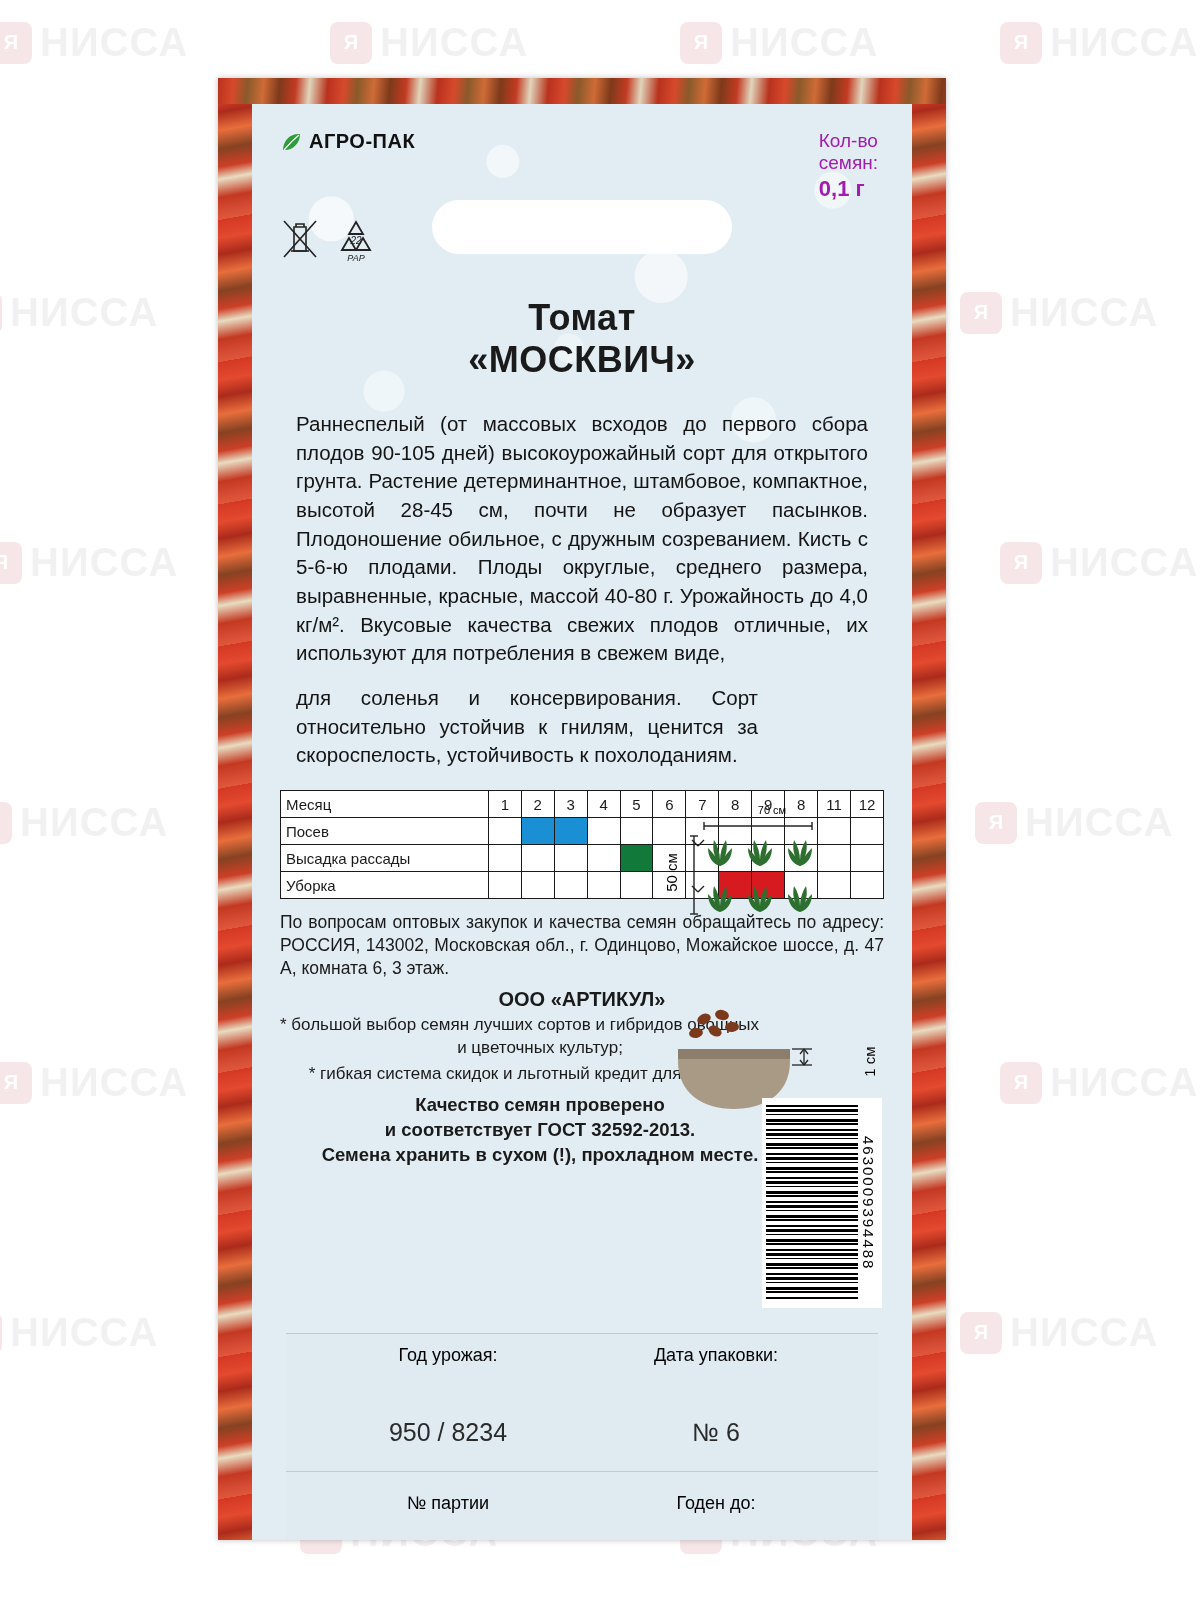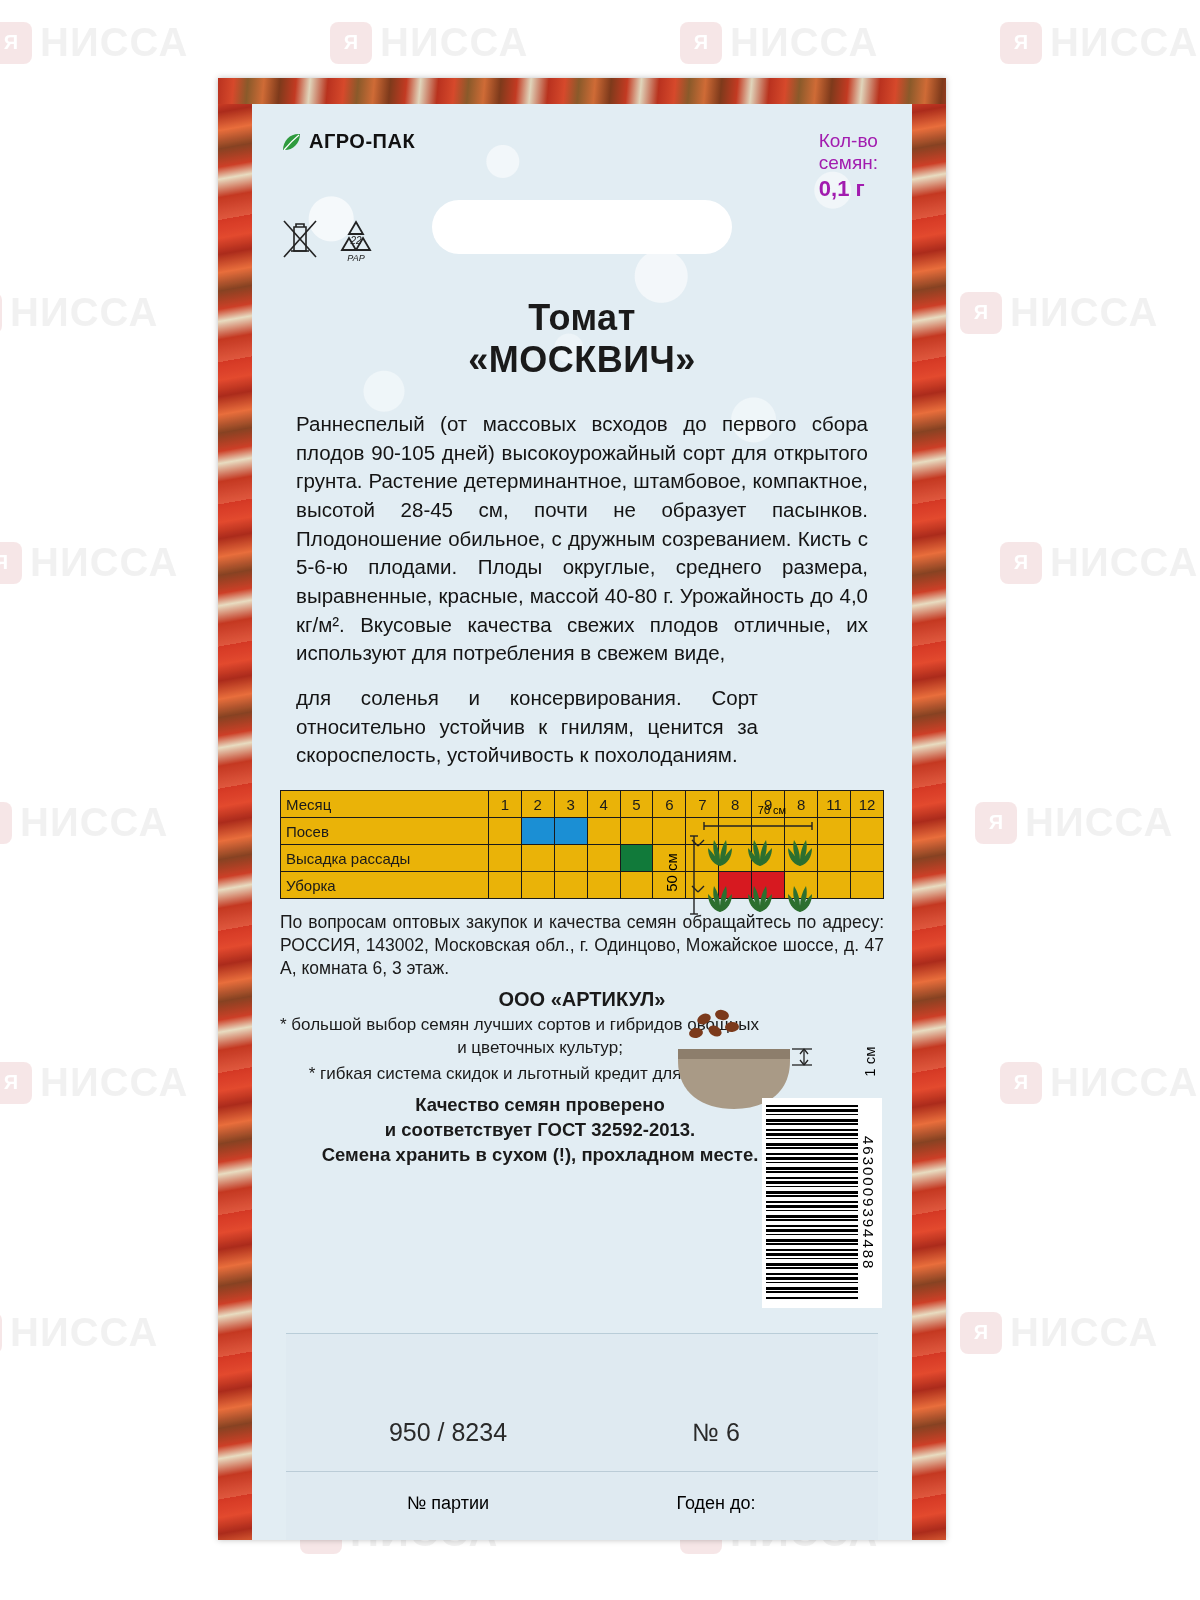--- a/index.html
+++ b/index.html
@@ -216,21 +216,21 @@
   
   .calendar {
     margin-top: 20px;
     border-collapse: collapse;
     width: 100%;
     font-size: 15px;
   }
   .calendar td {
     border: 1px solid #1a1a1a;
     height: 26px;
-    background: #eab308;
+    background: #ffffff;
     padding: 0;
   }
   .calendar td.lbl {
     width: 196px;
     padding-left: 5px;
     text-align: left;
     white-space: nowrap;
   }
   .calendar td.mon {
     width: 31px;
@@ -661,20 +661,24 @@
       </svg>
     </div>
 
     <div class="barcode-wrap">
       <div class="barcode-bars"></div>
       <div class="barcode-num">4630009394488</div>
     </div>
 
     <div class="tear-strip"></div>
     <div class="footer-fields">
+      <div class="ff-row ff-head">
+        <div class="c1">Год урожая:</div>
+        <div class="c2">Дата упаковки:</div>
+      </div>
       <div class="ff-row ff-values">
         <div class="c1">950 / 8234</div>
         <div class="c2">№ 6</div>
       </div>
       <div class="ff-row ff-foot">
         <div class="c1">№ партии</div>
         <div class="c2">Годен до:</div>
       </div>
     </div>
 

